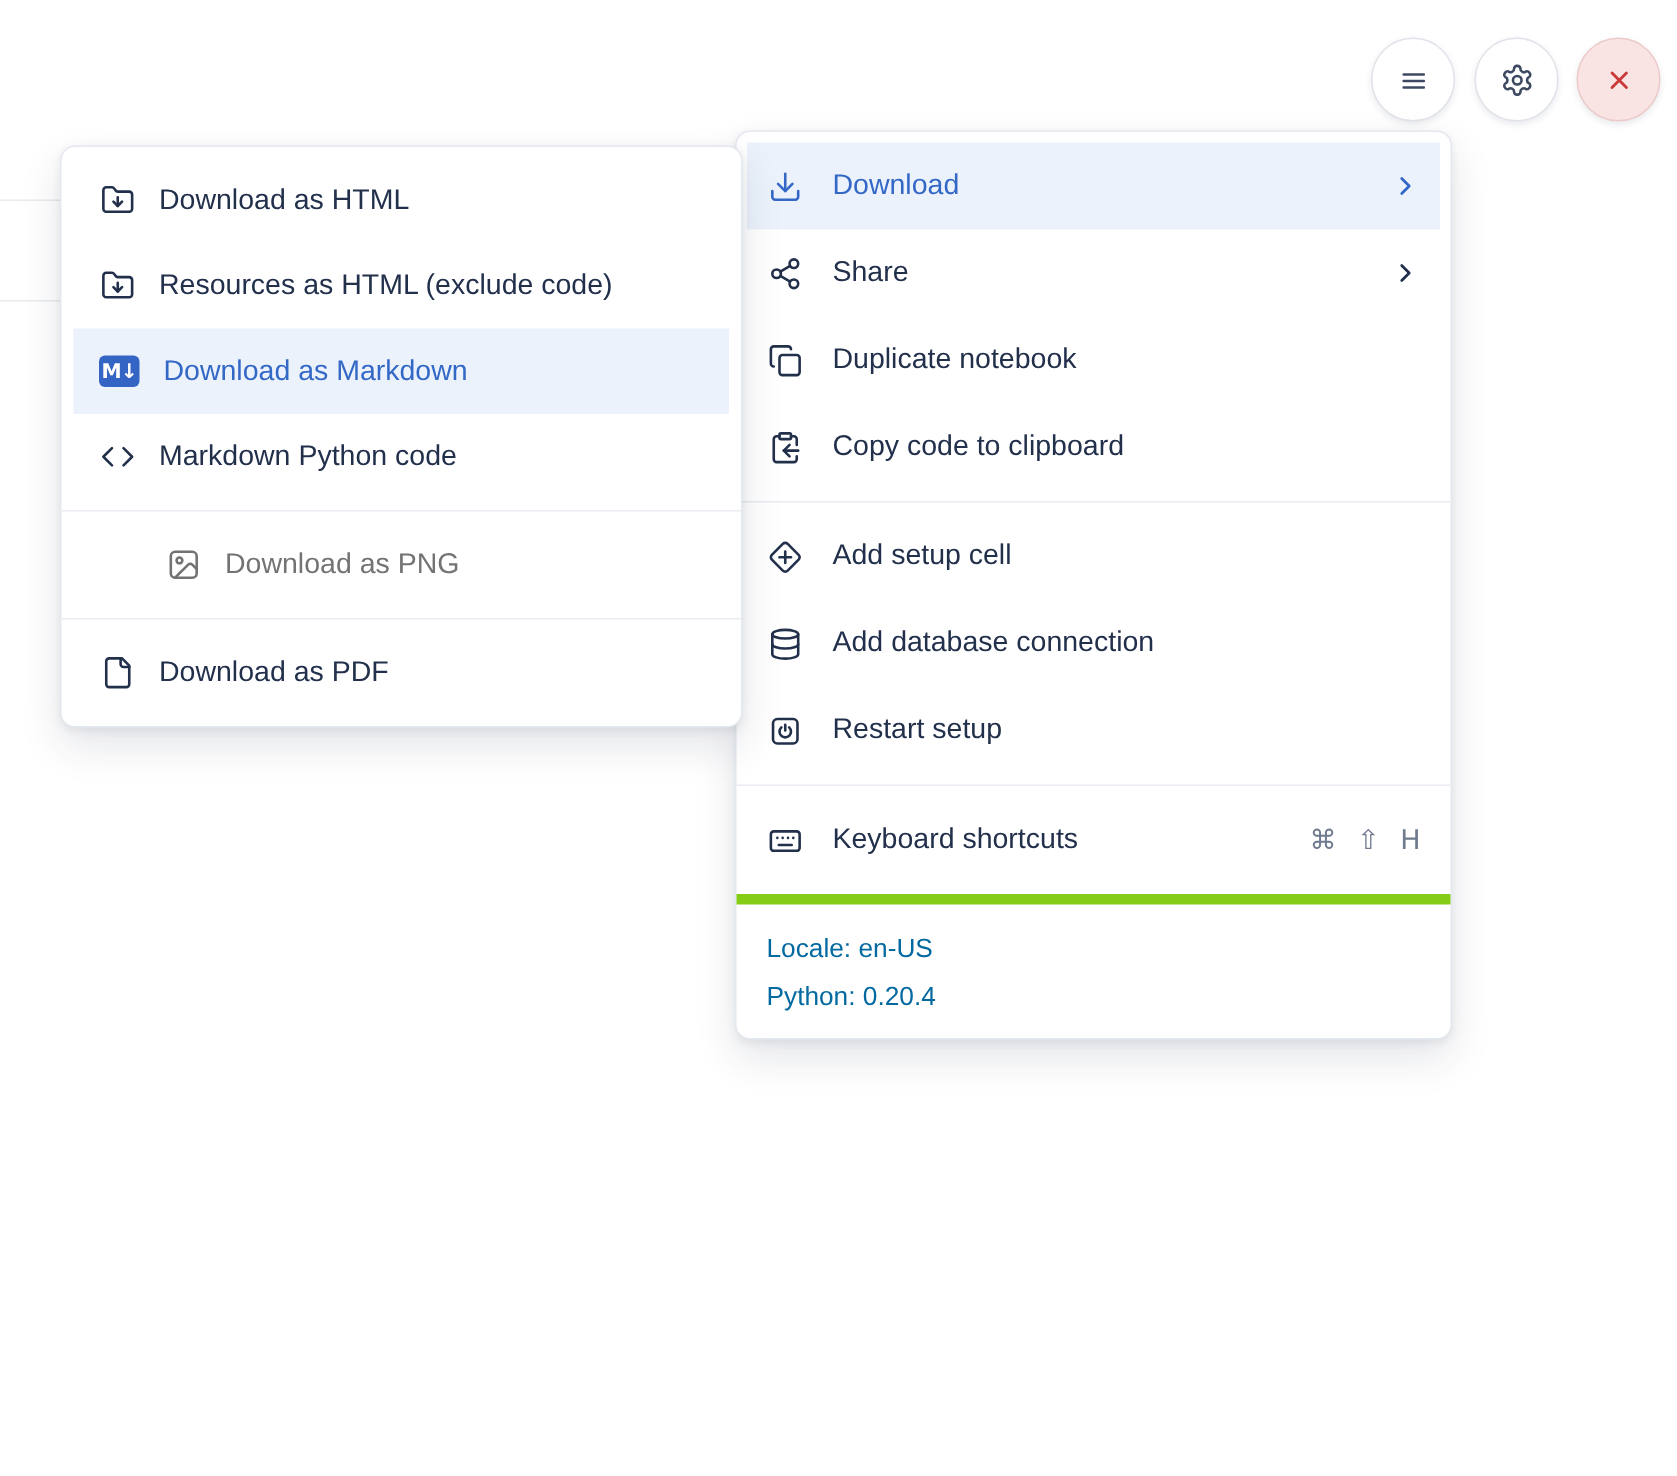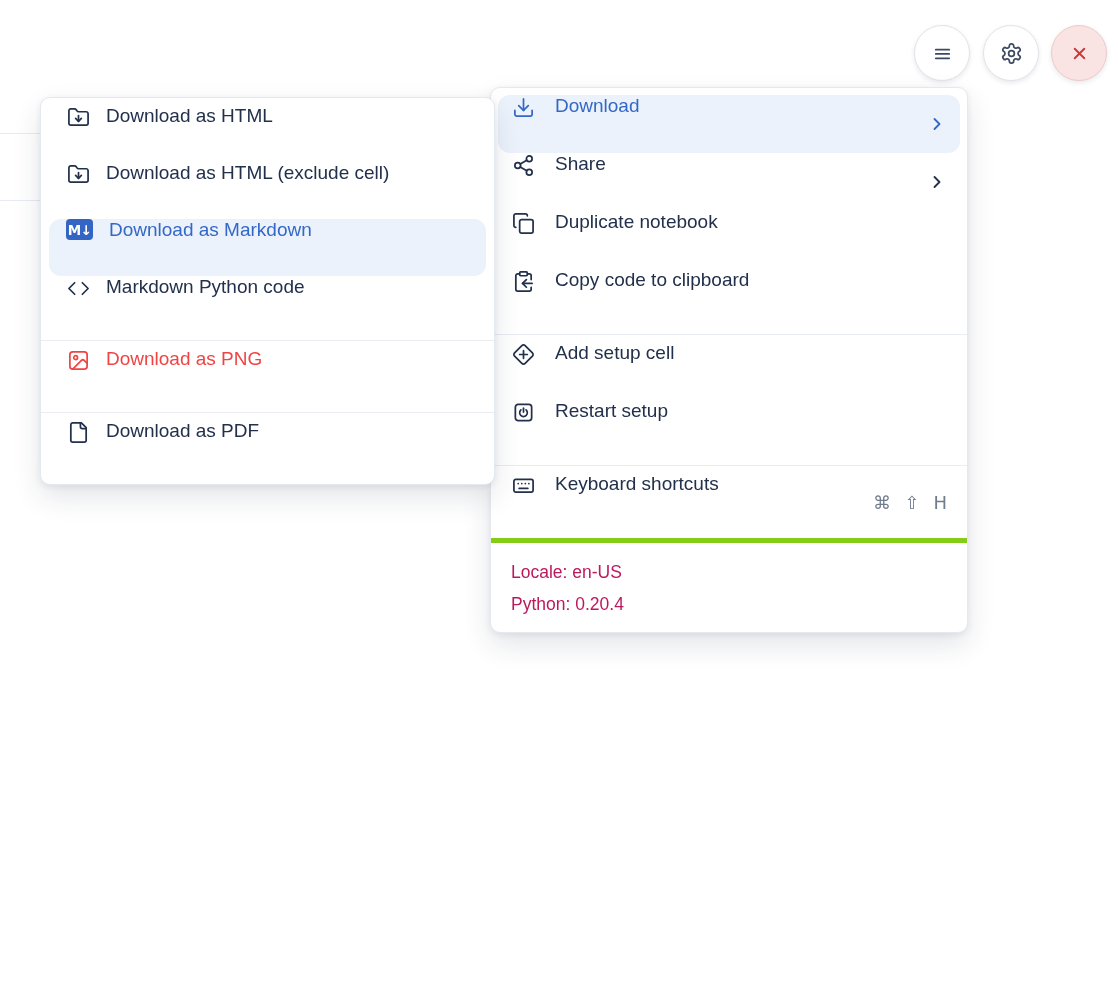--- a/index.html
+++ b/index.html
@@ -28,32 +28,32 @@
   
   .menu {
     position:absolute; background:#ffffff;
     border:1px solid #e4e8ef; border-radius:10px;
     box-shadow:0 2px 6px rgba(30,40,70,.08), 0 12px 28px rgba(30,40,70,.12);
   }
   .menu-section { padding:7px 0; }
   .menu-section + .menu-section { border-top:1px solid #e9ecf1; }
 
   .menu-item {
-    display:flex; height:58px;
+    display:flex; align-items:center; height:58px;
     padding:0 20px; gap:20px; font-size:19px; color:#22304c;
     cursor:pointer; white-space:nowrap;
   }
   .submenu .menu-item { height:57px; padding:0 25px; gap:16px; }
 
   .menu-item.highlight {
-    background:#ebf2fb; color:#3468c6; border-radius:12px;
+    background:#ebf2fb; color:#3468c6; border-radius:0;
     margin:0 7px; padding:0 13px;
   }
   .submenu .menu-item.highlight { margin:0 8px; padding:0 17px; }
-  .menu-item.disabled { color:#ef4444; cursor:default; }
+  .menu-item.disabled { color:#737373; cursor:default;margin-left:44px; }
 
   .mi-icon { width:24px; height:24px; flex:none; display:flex; align-items:center; justify-content:center; }
   .mi-icon svg { width:23px; height:23px; stroke:currentColor; fill:none;
                  stroke-width:1.8; stroke-linecap:round; stroke-linejoin:round; }
   .mi-label { flex:1; }
   .mi-trail { margin-left:auto; display:flex; align-items:center; }
   .mi-trail svg { width:20px; height:20px; stroke:currentColor; fill:none;
                   stroke-width:2.2; stroke-linecap:round; stroke-linejoin:round; }
   .shortcut {
     font-family:"DejaVu Sans", sans-serif;
@@ -61,23 +61,23 @@
   }
 
   .md-badge {
     width:27px; height:21px; border-radius:4px; background:#3565c4;
     color:#ffffff; font-size:13.5px; font-weight:bold;
     display:flex; align-items:center; justify-content:center;
     letter-spacing:-0.5px; font-family:"DejaVu Sans", sans-serif;
   }
 
   .menu-footer {
-    border-top:5px solid #84cc16;
+    border-top:7px solid #84cc16;
     padding:13px 20px 12px;
-    font-size:17.5px; line-height:32px; color:#be185d;
+    font-size:17.5px; line-height:32px; color:#0369a1;
   }
 
   .icon-24 { width:26px; height:26px; stroke:currentColor; fill:none;
              stroke-width:1.8; stroke-linecap:round; stroke-linejoin:round; }
 </style>
 </head>
 <body>
 
 <div class="bg-line" style="top:133px"></div>
 <div class="bg-line" style="top:200px"></div>
@@ -172,20 +172,30 @@
       <span class="mi-icon">
         <svg viewBox="0 0 24 24">
             <path d="M12 8v8"></path>
             <path d="M8 12h8"></path>
             <path d="M2.7 10.3a2.41 2.41 0 0 0 0 3.41l7.59 7.59a2.41 2.41 0 0 0 3.41 0l7.59-7.59a2.41 2.41 0 0 0 0-3.41l-7.59-7.59a2.41 2.41 0 0 0-3.41 0Z"></path>
           </svg>
       </span>
       <span class="mi-label">Add setup cell</span>
     </div>
 
+    <div class="menu-item">
+      <span class="mi-icon">
+        <svg viewBox="0 0 24 24">
+            <ellipse cx="12" cy="5" rx="9" ry="3"></ellipse>
+            <path d="M3 5v14a9 3 0 0 0 18 0V5"></path>
+            <path d="M3 12a9 3 0 0 0 18 0"></path>
+          </svg>
+      </span>
+      <span class="mi-label">Add database connection</span>
+    </div>
 
 
     <div class="menu-item">
       <span class="mi-icon">
         <svg viewBox="0 0 24 24">
             <rect x="3.5" y="3.5" width="17" height="17" rx="3"></rect>
             <path d="M12 7.5v4"></path>
             <path d="M9.3 9.3a4 4 0 1 0 5.4 0"></path>
           </svg>
       </span>
@@ -233,21 +243,21 @@
     </div>
 
     <div class="menu-item">
       <span class="mi-icon">
         <svg viewBox="0 0 24 24">
             <path d="M20 20a2 2 0 0 0 2-2V8a2 2 0 0 0-2-2h-7.9a2 2 0 0 1-1.69-.9L9.6 3.9A2 2 0 0 0 7.93 3H4a2 2 0 0 0-2 2v13a2 2 0 0 0 2 2Z"></path>
             <path d="M12 10v6"></path>
             <path d="m15 13-3 3-3-3"></path>
           </svg>
       </span>
-      <span class="mi-label">Download as HTML (exclude cell)</span>
+      <span class="mi-label">Resources as HTML (exclude code)</span>
     </div>
 
     <div class="menu-item highlight">
       <span class="md-badge">M↓</span>
       <span class="mi-label">Download as Markdown</span>
     </div>
 
     <div class="menu-item">
       <span class="mi-icon">
         <svg viewBox="0 0 24 24">

